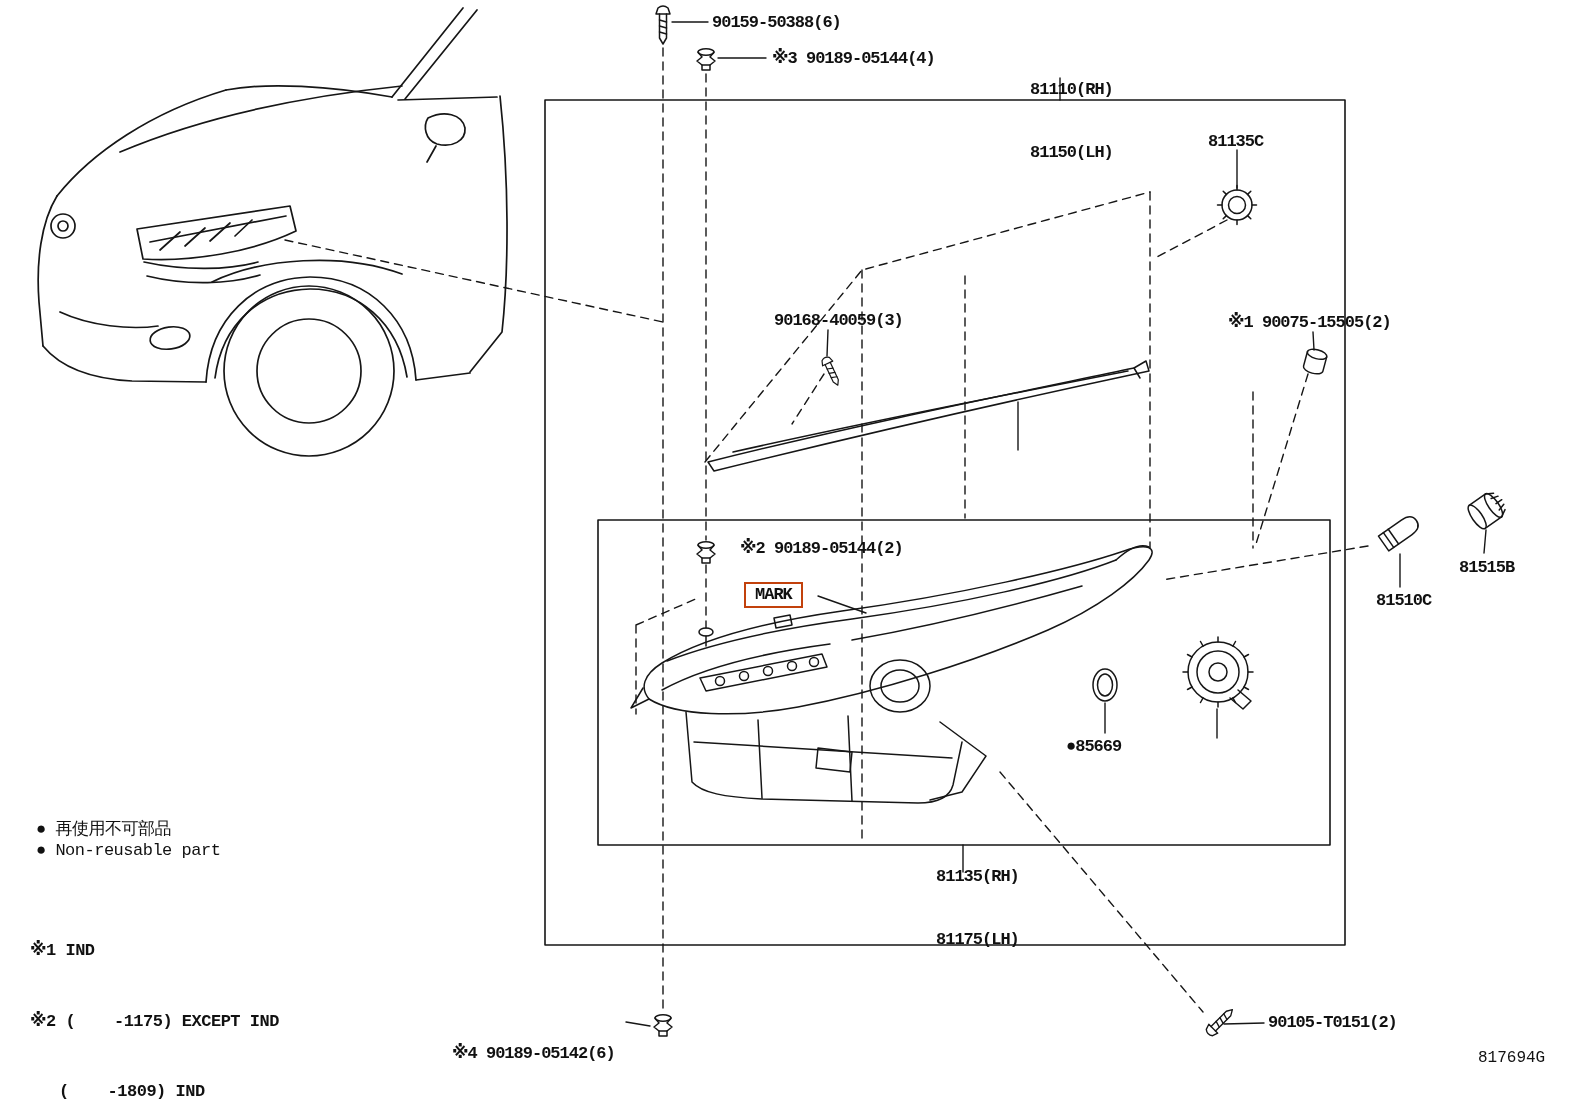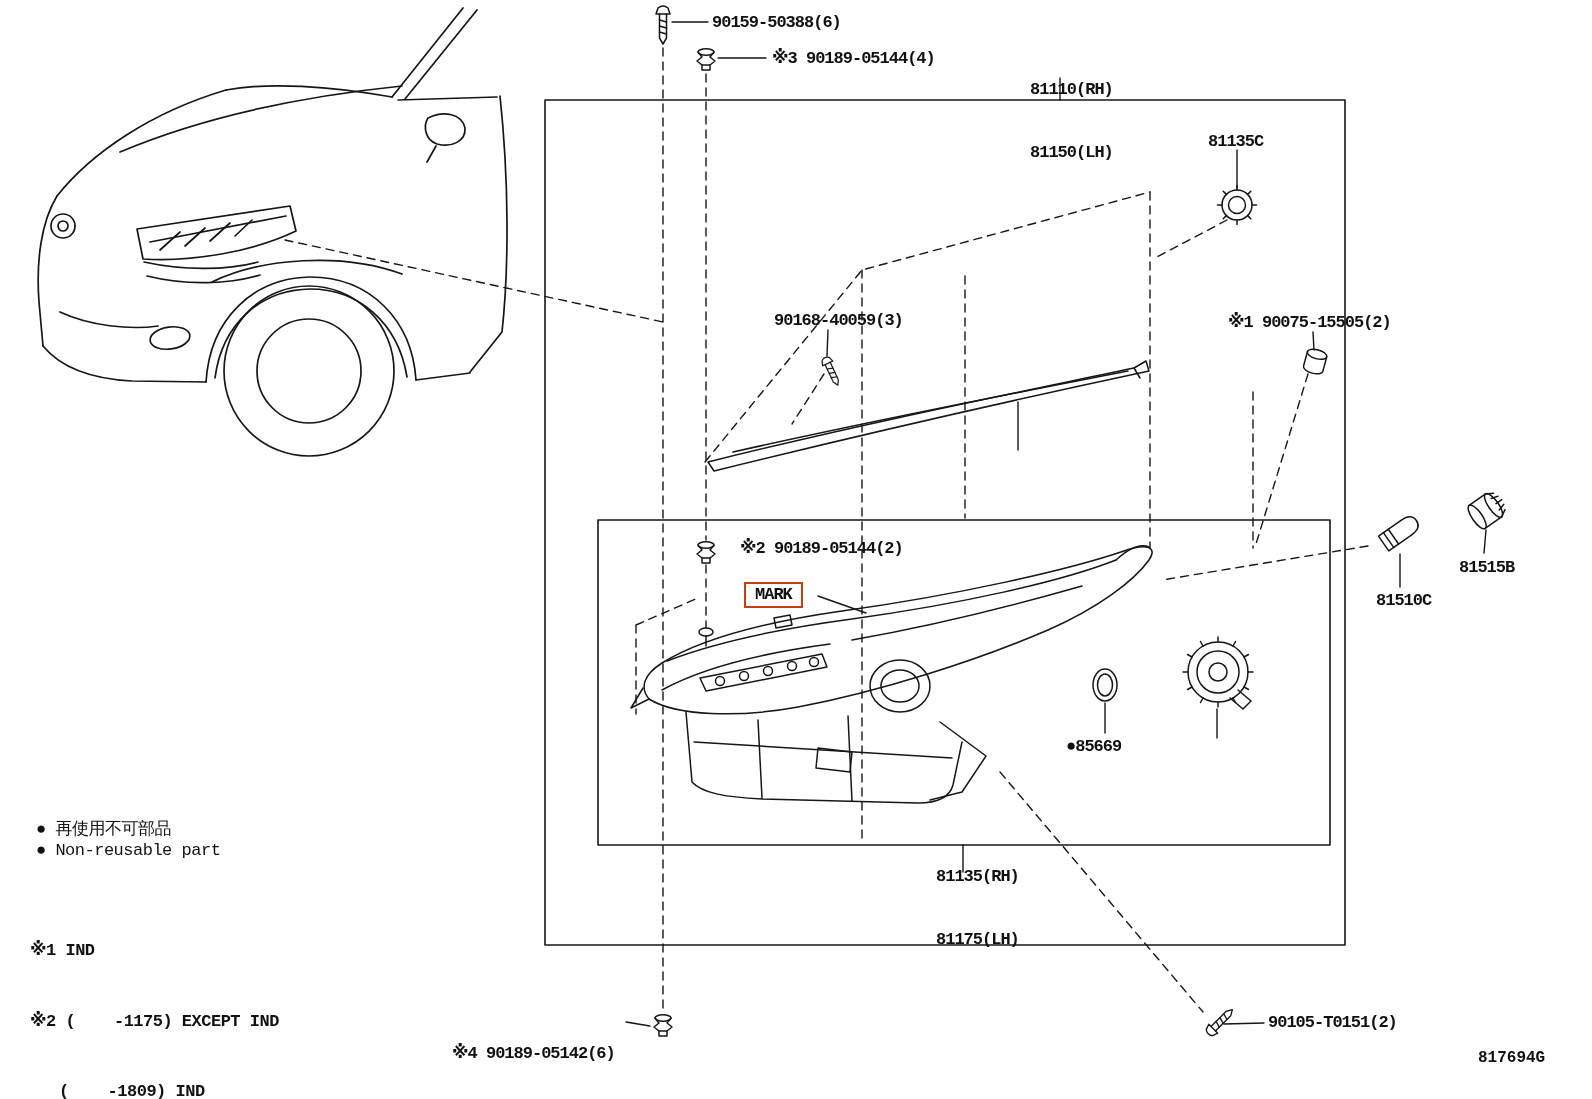--- a/index.html
+++ b/index.html
@@ -19,21 +19,21 @@
     border:2px solid #c2410c;padding:0 9px;line-height:22px;background:#fff;
   }
   .legend-line{
     position:absolute;font-size:17px;font-weight:400;letter-spacing:-0.5px;white-space:pre;
   }
   .notes{
     position:absolute;left:30px;top:892px;font-size:17px;font-weight:700;
     letter-spacing:-0.5px;line-height:23.5px;white-space:pre;
   }
   .diagram-code{
-    position:absolute;font-size:16px;font-weight:700;letter-spacing:0;
+    position:absolute;font-size:16px;font-weight:400;letter-spacing:0;
   }
 </style>
 </head>
 <body>
 
 <div class="stage">
 
 <svg class="linework" width="1592" height="1099" viewBox="0 0 1592 1099" fill="none" stroke="#161616" stroke-width="1.5" stroke-linecap="round" stroke-linejoin="round">
 
   <defs>

